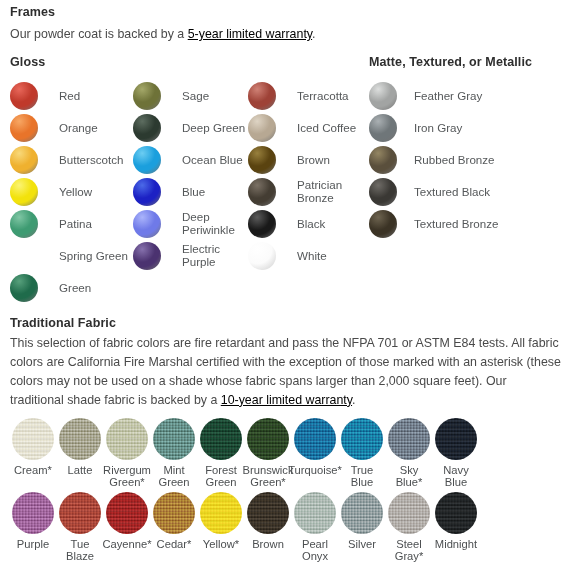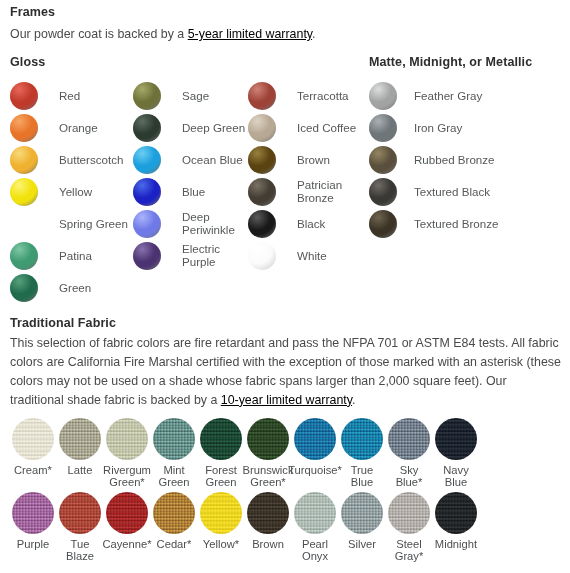--- a/index.html
+++ b/index.html
@@ -163,47 +163,47 @@
 <body>
 
 <div class="page">
 
   <h2 class="section-title" id="frames-title">Frames</h2>
 
   <p class="intro-line" id="frames-intro"><span>Our powder coat is backed by a </span><a class="warranty-link" href="#">5-year limited warranty</a><span>.</span></p>
 
   <h2 class="section-title" id="gloss-title">Gloss</h2>
 
-  <h2 class="section-title" id="matte-title">Matte, Midnight, or Metallic</h2>
+  <h2 class="section-title" id="matte-title">Matte, Textured, or Metallic</h2>
 
   <div class="gloss-area">
     <div class="gloss-col c1" id="gloss-col-1">
         <div class="gloss-row">
           <span class="sphere" style="background: radial-gradient(circle at 33% 26%, rgb(232, 103, 90) 0%, rgb(192, 57, 43) 46%, rgb(192, 57, 43) 62%, rgba(0, 0, 0, 0.55) 100%);"></span>
           <span class="gloss-label">Red</span>
         </div>
         <div class="gloss-row">
           <span class="sphere" style="background: radial-gradient(circle at 33% 26%, rgb(247, 167, 100) 0%, rgb(232, 116, 42) 46%, rgb(232, 116, 42) 62%, rgba(0, 0, 0, 0.55) 100%);"></span>
           <span class="gloss-label">Orange</span>
         </div>
         <div class="gloss-row">
           <span class="sphere" style="background: radial-gradient(circle at 33% 26%, rgb(248, 217, 122) 0%, rgb(239, 177, 47) 46%, rgb(239, 177, 47) 62%, rgba(0, 0, 0, 0.55) 100%);"></span>
           <span class="gloss-label">Butterscotch</span>
         </div>
         <div class="gloss-row">
           <span class="sphere" style="background: radial-gradient(circle at 33% 26%, rgb(251, 244, 115) 0%, rgb(242, 226, 12) 46%, rgb(242, 226, 12) 62%, rgba(0, 0, 0, 0.55) 100%);"></span>
           <span class="gloss-label">Yellow</span>
         </div>
         <div class="gloss-row">
+          <span class="sphere" style="background: radial-gradient(circle at 33% 26%, rgb(127, 198, 164) 0%, rgb(62, 155, 114) 46%, rgb(62, 155, 114) 62%, rgba(0, 0, 0, 0.55) 100%);"></span>
+          <span class="gloss-label">Patina</span>
+        </div>
+        <div class="gloss-row">
           <span class="sphere"></span>
           <span class="gloss-label">Spring Green</span>
-        </div>
-        <div class="gloss-row">
-          <span class="sphere" style="background: radial-gradient(circle at 33% 26%, rgb(127, 198, 164) 0%, rgb(62, 155, 114) 46%, rgb(62, 155, 114) 62%, rgba(0, 0, 0, 0.55) 100%);"></span>
-          <span class="gloss-label">Patina</span>
         </div>
         <div class="gloss-row">
           <span class="sphere" style="background: radial-gradient(circle at 33% 26%, rgb(87, 160, 124) 0%, rgb(31, 107, 75) 46%, rgb(31, 107, 75) 62%, rgba(0, 0, 0, 0.55) 100%);"></span>
           <span class="gloss-label">Green</span>
         </div>
       </div>
     <div class="gloss-col c2" id="gloss-col-2">
         <div class="gloss-row">
           <span class="sphere" style="background: radial-gradient(circle at 33% 26%, rgb(164, 168, 105) 0%, rgb(110, 114, 56) 46%, rgb(110, 114, 56) 62%, rgba(0, 0, 0, 0.55) 100%);"></span>
           <span class="gloss-label">Sage</span>

